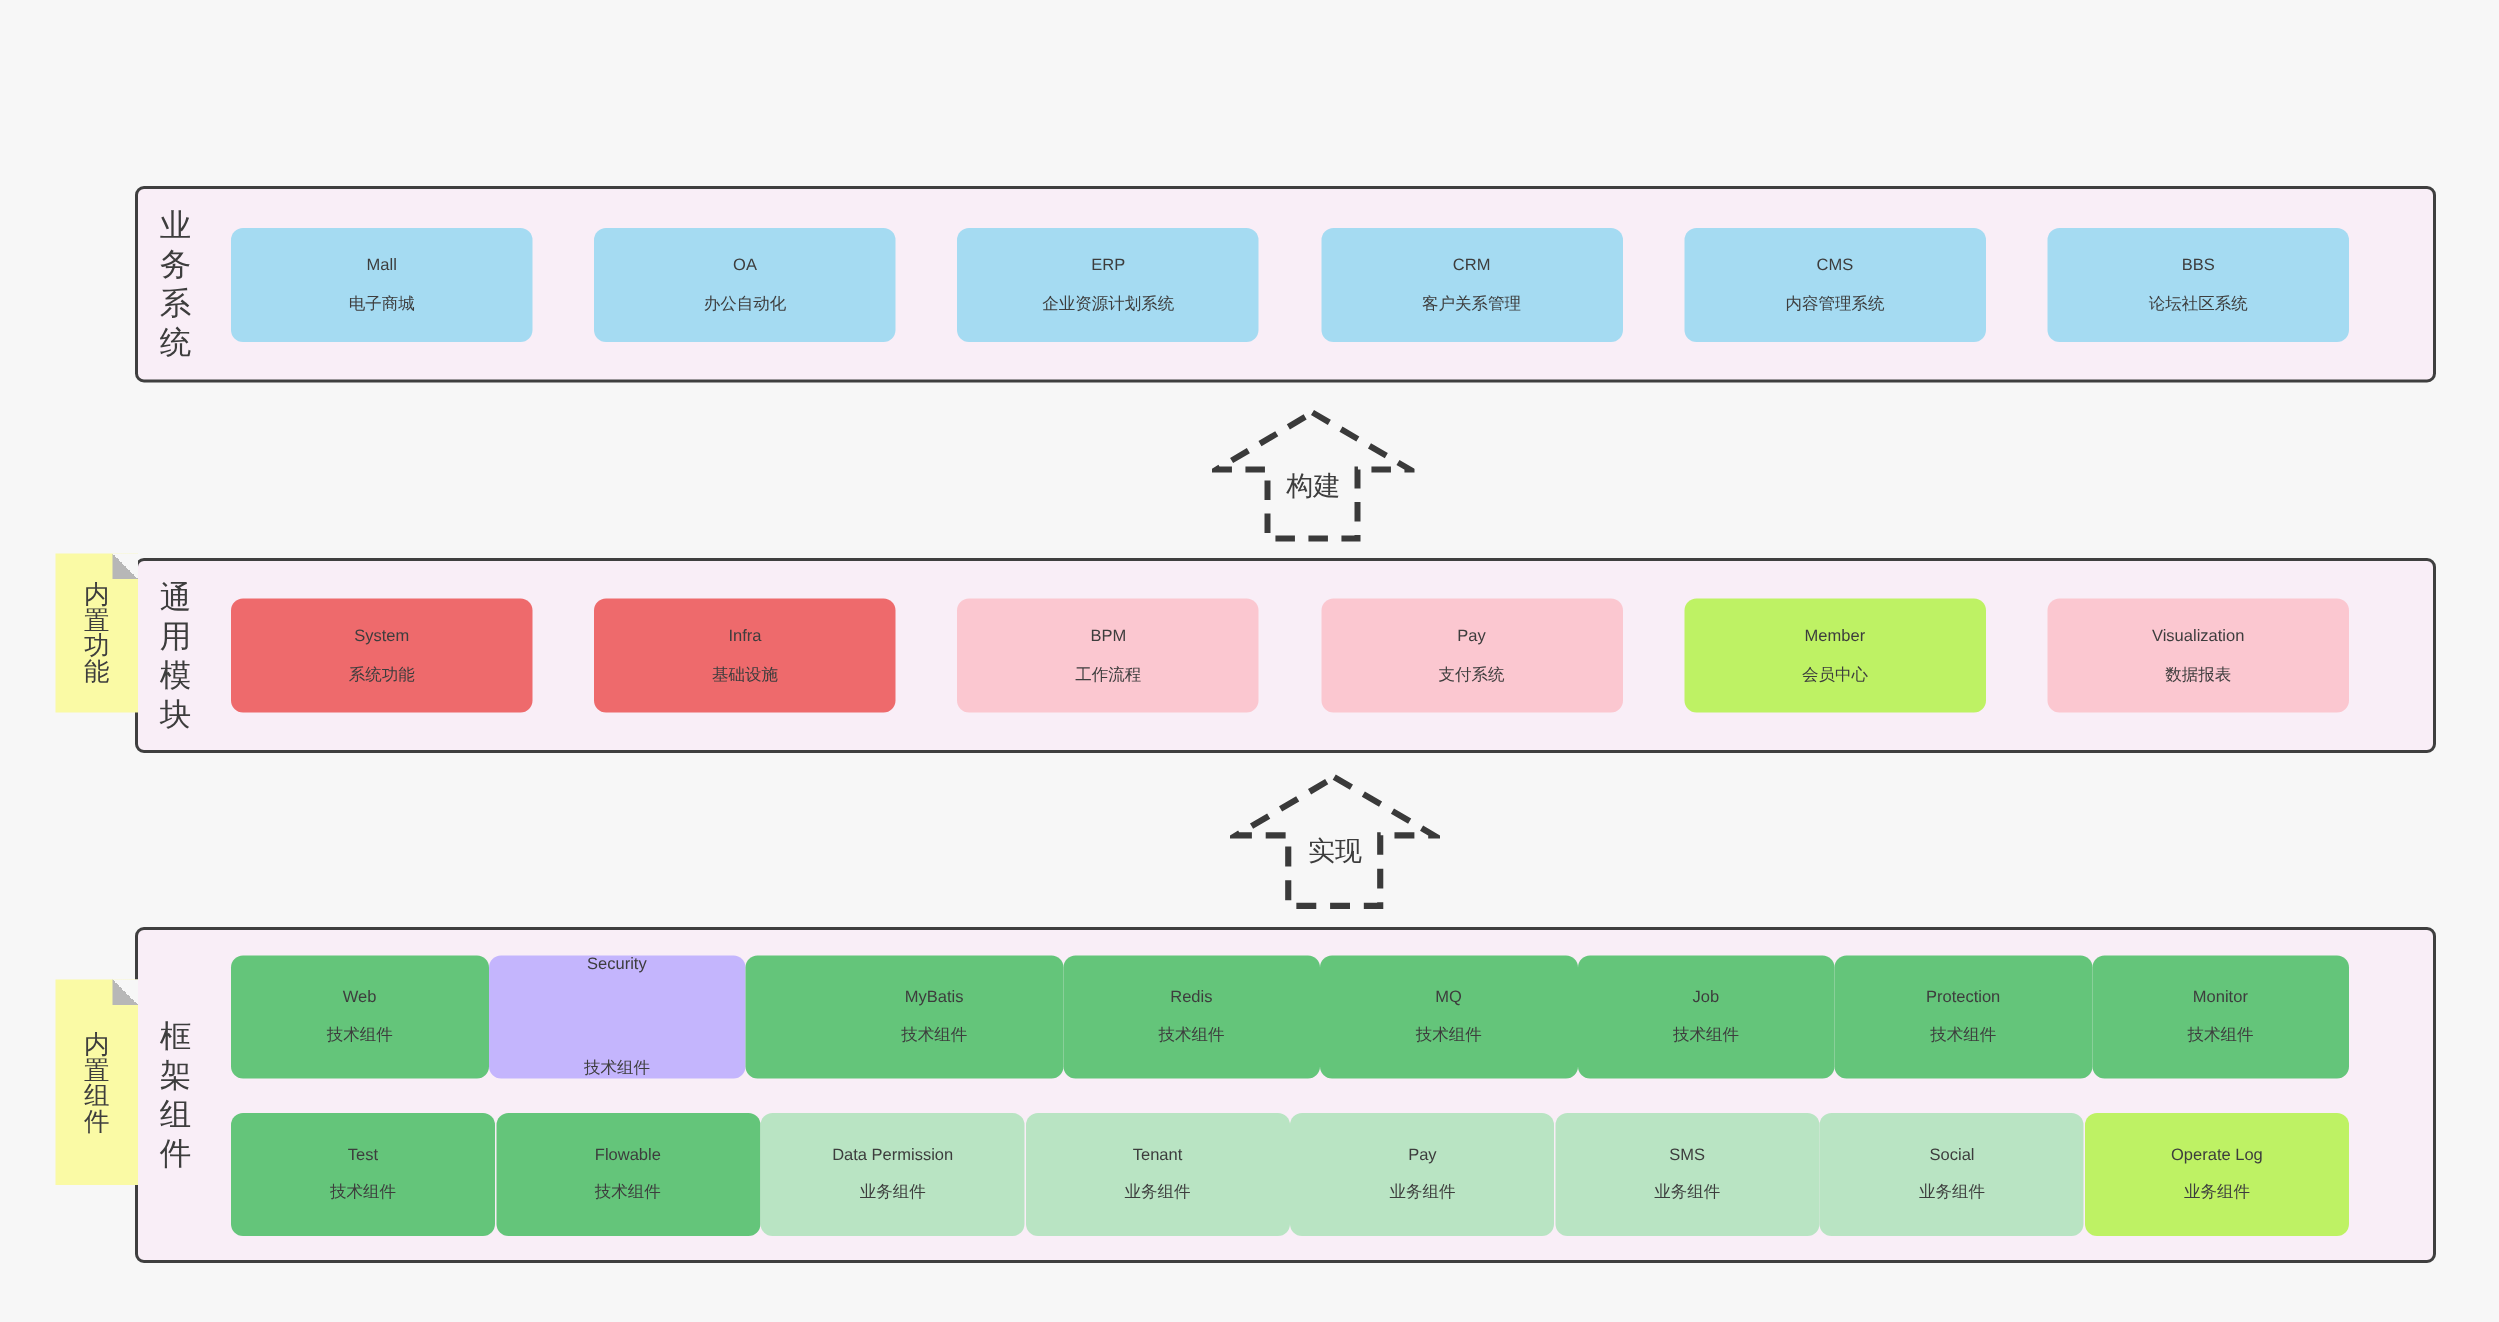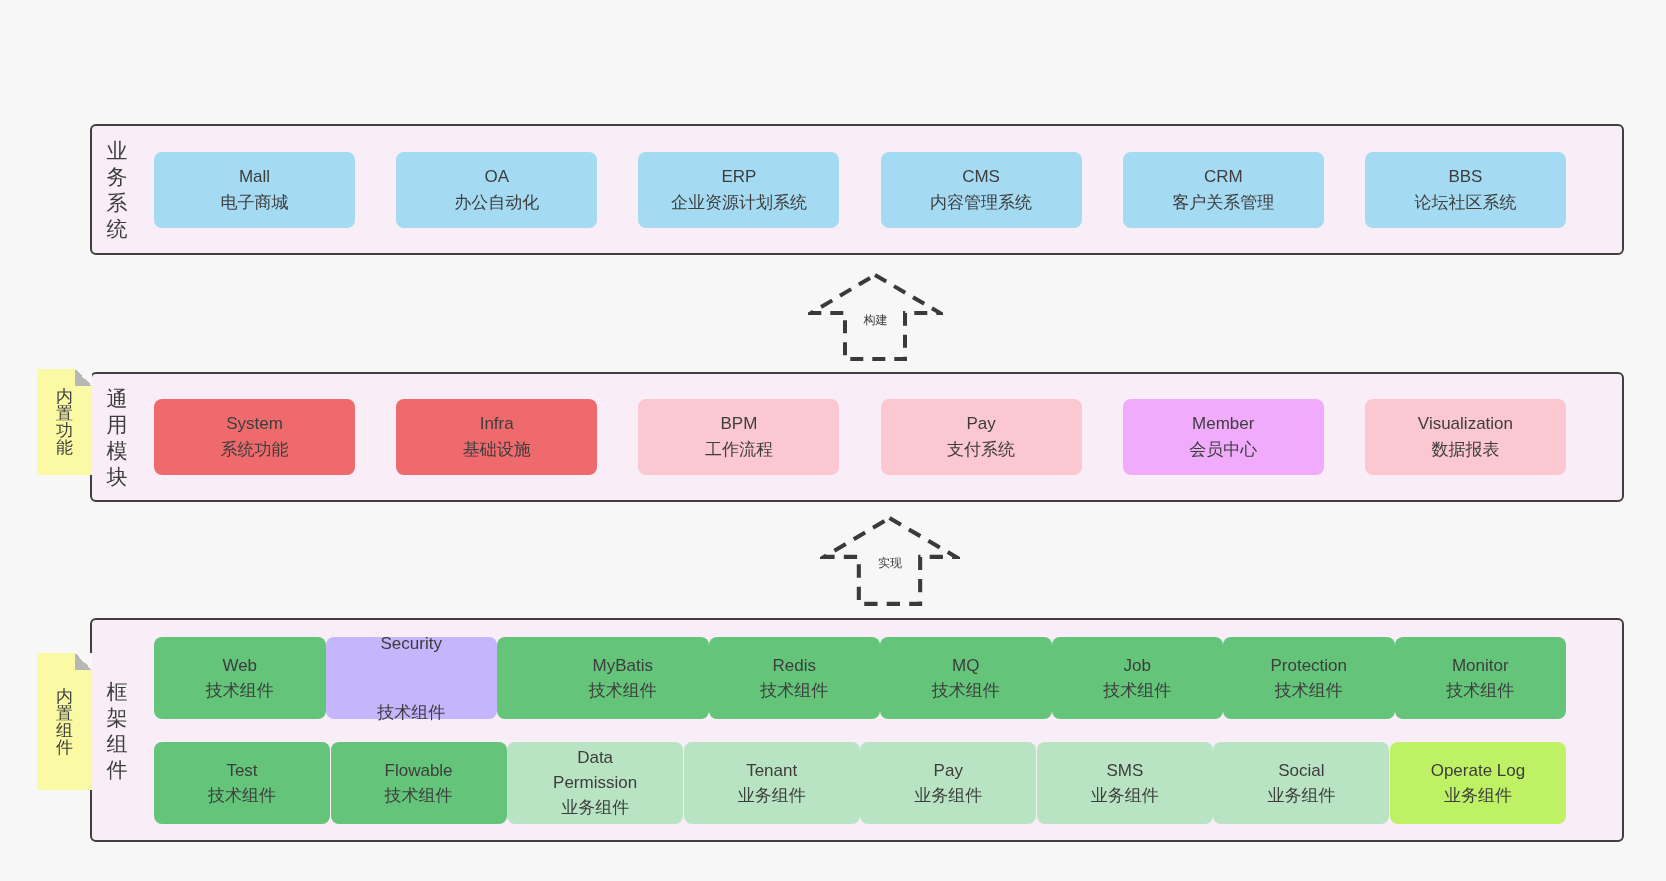--- a/index.html
+++ b/index.html
@@ -21,42 +21,42 @@
   .vlabel{position:absolute;left:12px;top:0;bottom:0;width:26px;display:flex;
           flex-direction:column;justify-content:center;align-items:center;gap:5px;
           font-size:21px;color:var(--text);}
   .vlabel span{display:block;line-height:1;}
 
   .rows{position:absolute;left:62px;right:56px;top:0;bottom:0;display:flex;
         flex-direction:column;justify-content:center;gap:23px;}
   .row{display:flex;justify-content:space-between;}
 
   .box{border-radius:8px;display:flex;flex-direction:column;justify-content:center;
-       align-items:center;text-align:center;color:var(--text);font-size:17px;line-height:26px;}
+       align-items:center;text-align:center;color:var(--text);font-size:11px;line-height:26px;}
   .rows-wide .box{width:201px;height:76px;}
   .rows-narrow .box{width:176px;height:82px;line-height:25px;}
   .rows-narrow .box .box-name{max-width:118px;}
   .box-name,.box-desc{display:block;}
 
   .sticky{position:absolute;left:37px;width:55px;background:var(--yellow);z-index:3;
           display:flex;flex-direction:column;justify-content:center;align-items:center;
           gap:7px;font-size:17px;color:var(--text);}
   .sticky span{display:block;line-height:1;}
   .sticky-mid{top:369px;height:106px;}
   .sticky-bottom{top:653px;height:137px;}
   .fold{position:absolute;top:0;right:0;width:17px;height:17px;
         background:linear-gradient(to bottom left, var(--page_bg) 50%, var(--fold_gray) 50%);}
 
   .arrow{position:absolute;}
   .arrow-1{left:808px;top:272px;width:135px;height:91px;}
   .arrow-2{left:820px;top:515px;width:140px;height:93px;}
   .arrow svg{width:100%;height:100%;display:block;}
   .arrow polygon{fill:none;stroke:var(--arrow);stroke-width:4;stroke-dasharray:13 9;}
   .arrow-label{position:absolute;left:50%;transform:translateX(-50%);top:39px;
-               background:var(--page_bg);font-size:12px;padding:1px 3px;white-space:nowrap;
+               background:var(--page_bg);font-size:18px;padding:1px 3px;white-space:nowrap;
                color:var(--text);}
 </style>
 </head>
 <body>
 
 <div class="canvas">
 
   <section class="layer layer-top">
     <div class="vlabel">
         <span>业</span>
@@ -72,26 +72,26 @@
           </div>
           <div class="box" style="background: rgb(165, 219, 242);">
             <span class="box-name">OA</span>
             <span class="box-desc">办公自动化</span>
           </div>
           <div class="box" style="background: rgb(165, 219, 242);">
             <span class="box-name">ERP</span>
             <span class="box-desc">企业资源计划系统</span>
           </div>
           <div class="box" style="background: rgb(165, 219, 242);">
+            <span class="box-name">CRM</span>
+            <span class="box-desc">客户关系管理</span>
+          </div>
+          <div class="box" style="background: rgb(165, 219, 242);">
             <span class="box-name">CMS</span>
             <span class="box-desc">内容管理系统</span>
-          </div>
-          <div class="box" style="background: rgb(165, 219, 242);">
-            <span class="box-name">CRM</span>
-            <span class="box-desc">客户关系管理</span>
           </div>
           <div class="box" style="background: rgb(165, 219, 242);">
             <span class="box-name">BBS</span>
             <span class="box-desc">论坛社区系统</span>
           </div>
         </div>
       </div>
   </section>
 
   <div class="arrow arrow-1">
@@ -119,21 +119,21 @@
             <span class="box-desc">基础设施</span>
           </div>
           <div class="box" style="background: rgb(251, 199, 208);">
             <span class="box-name">BPM</span>
             <span class="box-desc">工作流程</span>
           </div>
           <div class="box" style="background: rgb(251, 199, 208);">
             <span class="box-name">Pay</span>
             <span class="box-desc">支付系统</span>
           </div>
-          <div class="box" style="background: #f0abfc; align-items: center;">
+          <div class="box" style="background: #bef264; align-items: center;">
             <span class="box-name">Member</span>
             <span class="box-desc">会员中心</span>
           </div>
           <div class="box" style="background: rgb(251, 199, 208);">
             <span class="box-name">Visualization</span>
             <span class="box-desc">数据报表</span>
           </div>
         </div>
       </div>
   </section>

